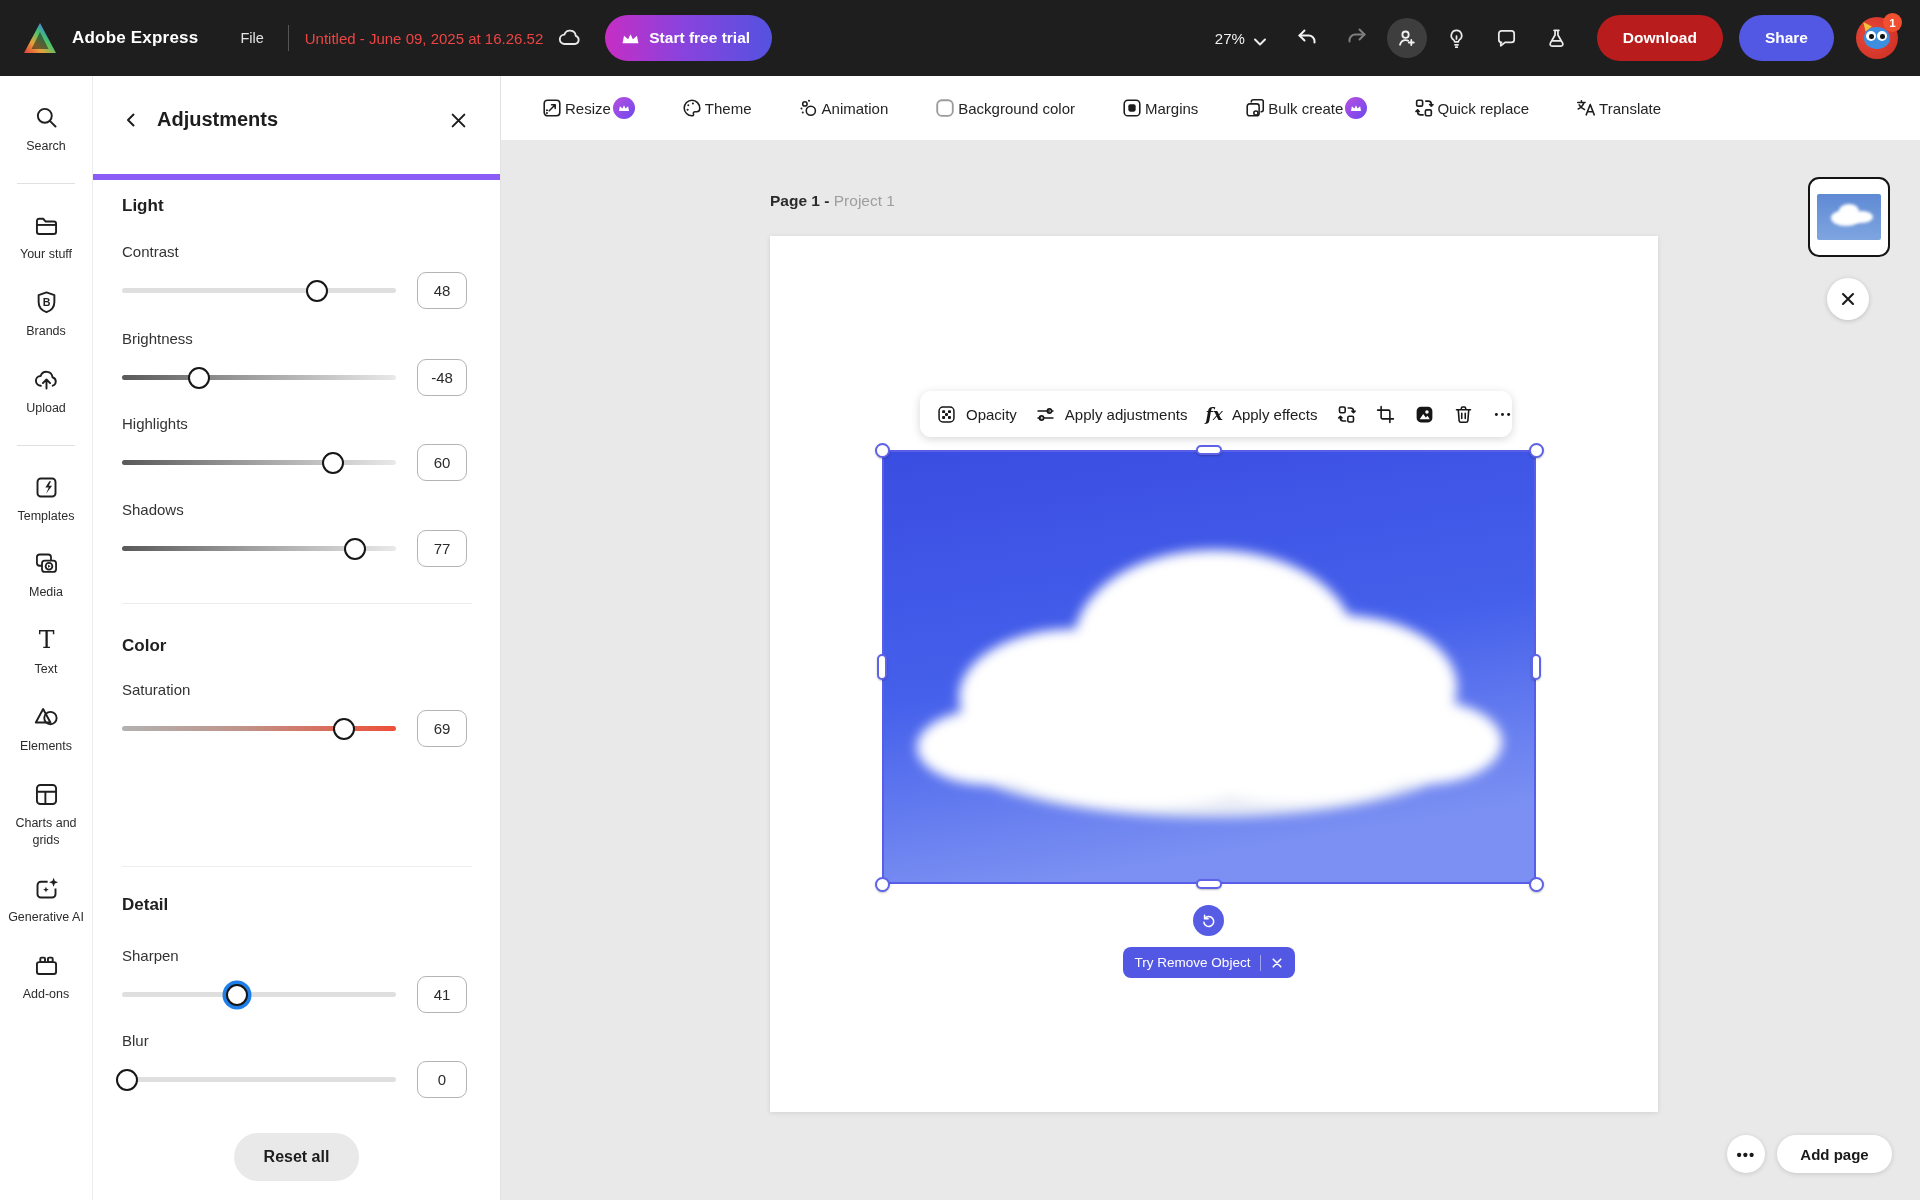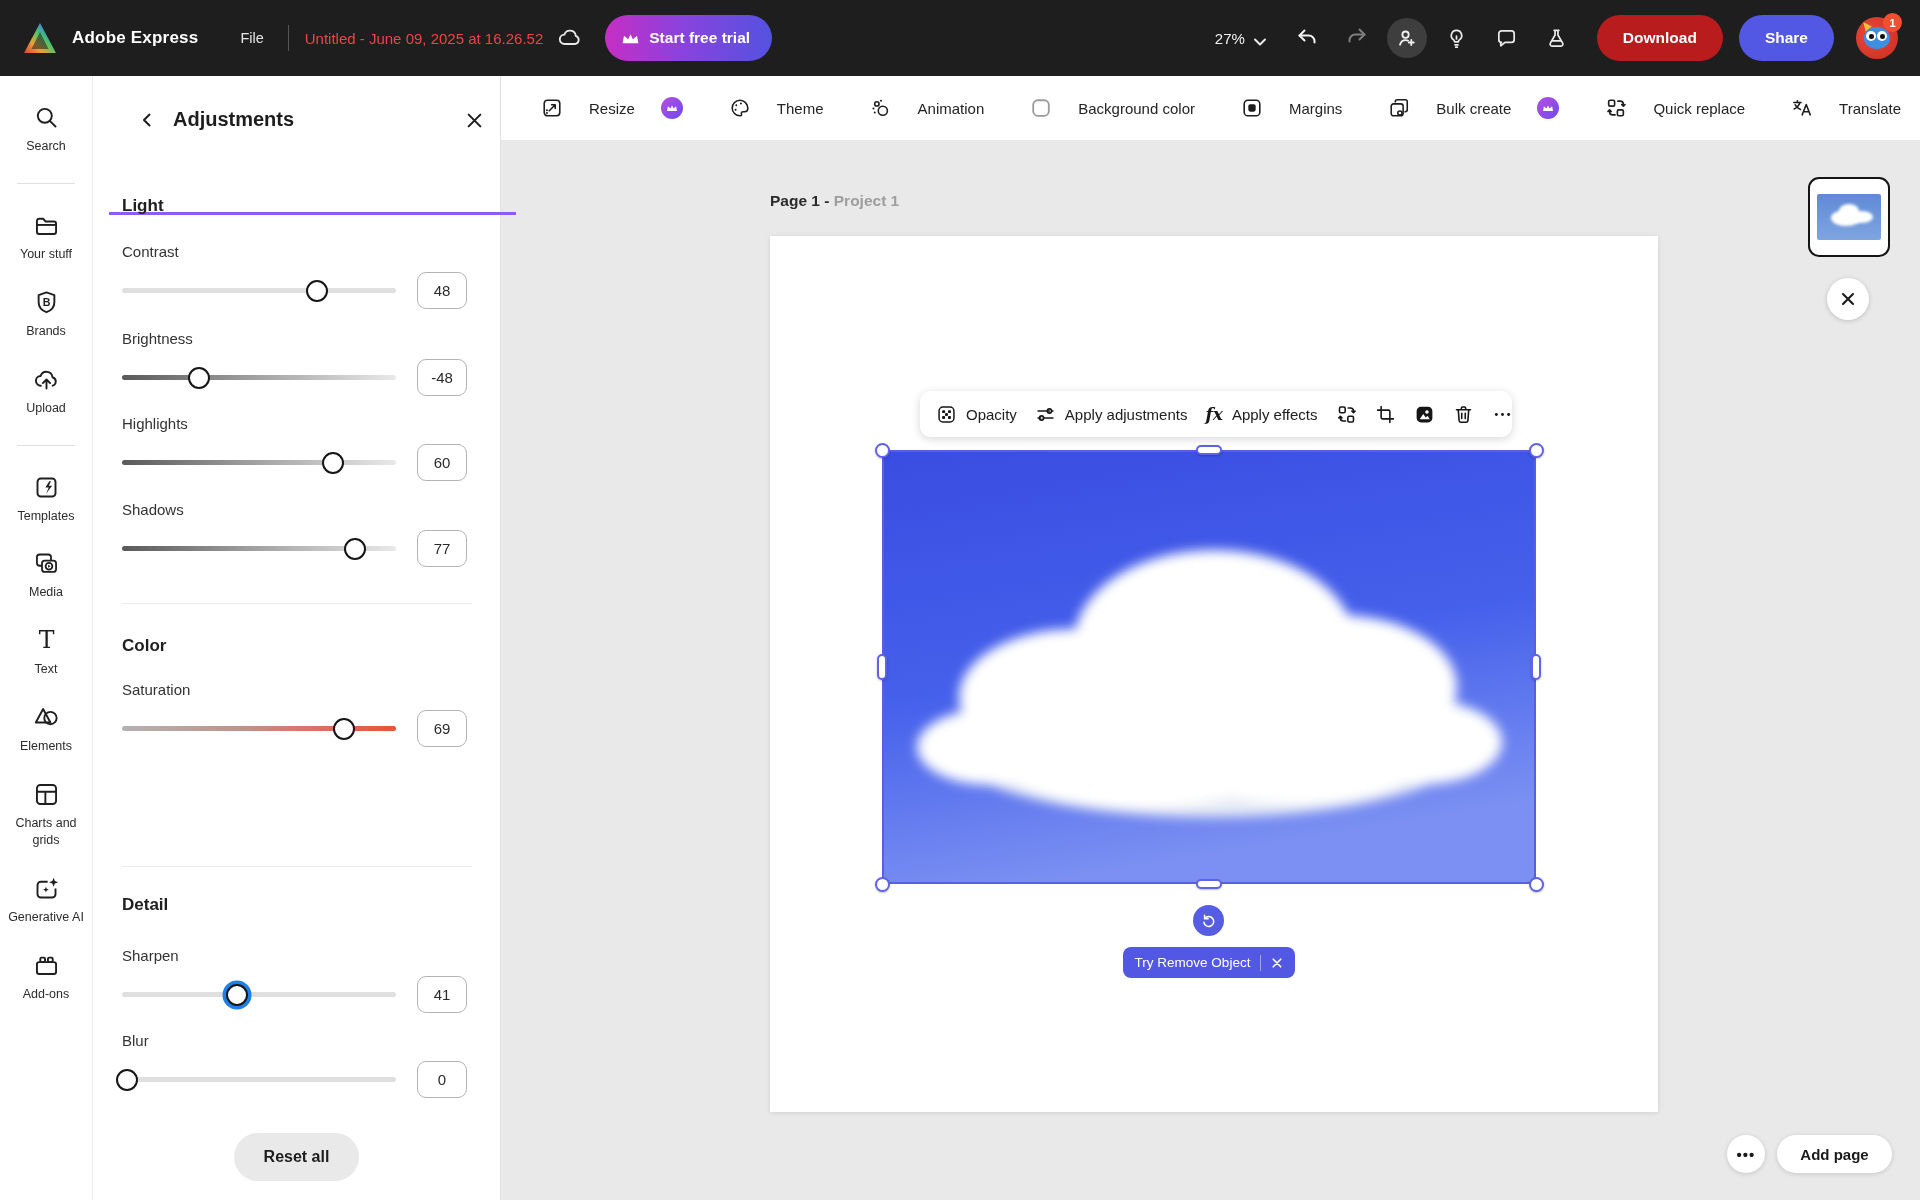--- a/index.html
+++ b/index.html
@@ -51,21 +51,21 @@
     padding-top:28px; }
   .rail-item { width:86px; display:flex; flex-direction:column; align-items:center; gap:7px;
     margin-bottom:26px; cursor:pointer; }
   .rail-item .lbl { font-size:12.5px; color:#2c2c2c; text-align:center; line-height:1.35; }
   .rail-sep { width:58px; height:1px; background:#e0e0e0; margin:2px 0 28px 0; }
   .ric { width:27px; height:27px; }
 
   
   .panel { position:absolute; left:93px; top:76px; width:408px; height:1124px; background:#fff;
     border-right:1px solid #e2e2e2; z-index:40; }
-  .panel-head { position:absolute; left:16px; top:0; width:100%; height:139px; border-bottom:3px solid #8b5cf6; }
+  .panel-head { position:absolute; left:0; top:0; width:100%; height:104px; border-bottom:6px solid #8b5cf6; }
   .backbtn { position:absolute; left:22px; top:28px; width:32px; height:32px; display:flex; align-items:center;
     justify-content:center; cursor:pointer; border-radius:6px; }
   .panel-title { position:absolute; left:64px; top:32px; font-size:20px; font-weight:bold; color:#1d1d1d; }
   .closebtn { position:absolute; right:26px; top:28px; width:32px; height:32px; display:flex; align-items:center;
     justify-content:center; cursor:pointer; border-radius:6px; }
   .sec-h { position:absolute; left:29px; font-size:17px; font-weight:bold; color:#202020; }
   .srow { position:absolute; left:0; width:100%; height:70px; }
   .srow .slabel { position:absolute; left:29px; top:0; font-size:15px; color:#333; }
   .track { position:absolute; left:29px; top:45px; width:274px; height:5px; border-radius:3px; }
   .t-flat  { background:#dfdfdf; }
@@ -79,31 +79,31 @@
     border-radius:9px; display:flex; align-items:center; justify-content:center; font-size:15px; color:#2b2b2b;
     background:#fff; }
   .p-sep { position:absolute; left:29px; width:350px; height:1px; background:#ededed; }
   .resetall { position:absolute; left:50%; top:1057px; transform:translateX(-50%); height:48px; padding:0 30px;
     border:none; border-radius:24px; background:#e9e9e9; color:#1d1d1d; font-family:inherit; font-size:16px;
     font-weight:bold; cursor:pointer; }
 
   
   .ttoolbar { position:absolute; left:501px; top:76px; width:1419px; height:64px; background:#fff;
     display:flex; align-items:center; padding-left:40px; gap:46px; z-index:20; }
-  .tt-item { display:flex; align-items:center; gap:26px; cursor:pointer; }
+  .tt-item { display:flex; align-items:center; gap:2px; cursor:pointer; }
   .tt-item .lbl { font-size:15px; color:#242424; white-space:nowrap; }
   .tic { width:22px; height:22px; flex:none; }
   .crown-badge { width:22px; height:22px; border-radius:50%; flex:none;
     background:linear-gradient(135deg,#b84fe0,#6d49ee); display:flex; align-items:center; justify-content:center; }
 
   
   .canvas { position:absolute; left:501px; top:140px; width:1419px; height:1060px; background:#e9e9e9; }
   .pagelabel { position:absolute; left:770px; top:192px; font-size:15.5px; z-index:5; }
   .pagelabel .b { font-weight:bold; color:#2b2b2b; }
-  .pagelabel .g { color:#9e9e9e;font-weight:bold; }
+  .pagelabel .g { color:#9e9e9e; }
   .artboard { position:absolute; left:770px; top:236px; width:888px; height:876px; background:#fff;
     box-shadow:0 1px 5px rgba(0,0,0,.10); }
   .sel-img { position:absolute; left:882px; top:450px; width:654px; height:434px; border:2px solid #585ee8;
     z-index:6; }
   .sel-img svg { display:block; }
   .h-c { position:absolute; width:15px; height:15px; border-radius:50%; background:#fff;
     border:2px solid #5e63e9; box-shadow:0 1px 2px rgba(0,0,0,.25); z-index:8; cursor:pointer; }
   .h-pill-h { position:absolute; width:26px; height:10px; border-radius:6px; background:#fff;
     border:2px solid #5e63e9; box-shadow:0 1px 2px rgba(0,0,0,.25); z-index:8; cursor:pointer; }
   .h-pill-v { position:absolute; width:10px; height:26px; border-radius:6px; background:#fff;

